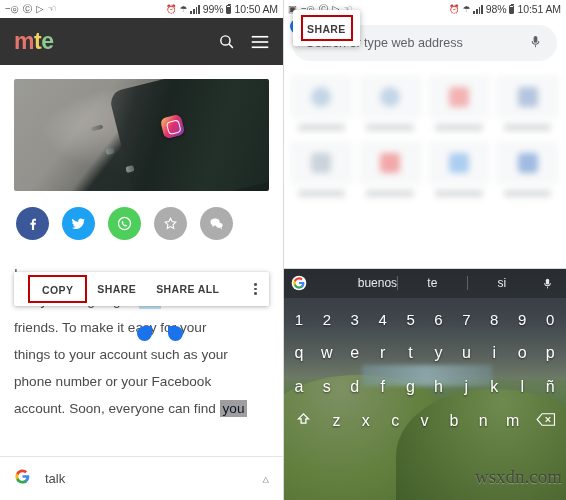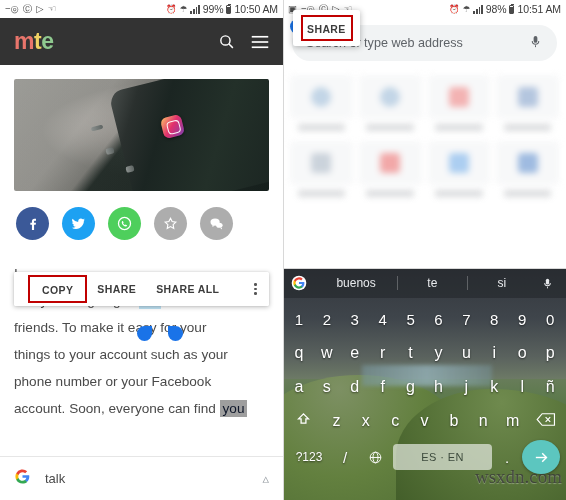--- a/index.html
+++ b/index.html
@@ -222,21 +222,21 @@
   .kb-sugg {
     position:relative; z-index:3;
     height: 30px; display:flex; align-items:center;
     background: rgba(32,36,40,.55);
     padding: 0 8px;
   }
   .kb-sugg .gmark { margin-right: 8px; display:flex; align-items:center; }
   .kb-sugg .s {
     flex: 1; text-align: center; color: #e8eaed; font-size: 12px;
   }
-  .kb-sugg .s.first { text-align: center; flex: 1.2; }
+  .kb-sugg .s.first { text-align: right; flex: 1.2; }
   .kb-sugg .divider { width:1px; height: 14px; background: rgba(255,255,255,.25); }
   .kb-sugg .mic { width: 22px; display:flex; justify-content:center; }
 
   .kb-rows { position:relative; z-index:3; padding: 4px 2px 0 2px; }
   .kb-row { display:flex; align-items:center; justify-content:center; height: 34px; }
   .key {
     flex: 1; text-align:center; color:#ffffff;
     font-size: 16px; text-shadow: 0 1px 2px rgba(0,0,0,.55);
     line-height: 1;
   }
@@ -588,39 +588,20 @@
           <span class="key">n</span>
           <span class="key">m</span>
           <span class="key wide">
             <svg width="20" height="15" viewBox="0 0 26 18" fill="none" stroke="#fff" stroke-width="1.5">
               <path d="M8 1.5h16v15H8L1.5 9z"></path>
                 <line x1="12.5" y1="6" x2="18.5" y2="12"></line>
                 <line x1="18.5" y1="6" x2="12.5" y2="12"></line>
             </svg>
           </span>
         </div>
-        <div class="kb-row bottom">
-          <span class="k-fn k-123">?123</span>
-          <span class="k-fn k-slash">/</span>
-          <span class="k-fn k-globe">
-            <svg width="15" height="15" viewBox="0 0 24 24" fill="none" stroke="#fff" stroke-width="1.5">
-                <circle cx="12" cy="12" r="8.5"></circle>
-                <ellipse cx="12" cy="12" rx="4" ry="8.5"></ellipse>
-                <line x1="3.5" y1="12" x2="20.5" y2="12"></line>
-              </svg>
-          </span>
-          <span class="k-space">ES · EN</span>
-          <span class="k-fn k-dot">.</span>
-          <span class="k-enter">
-            <svg width="17" height="17" viewBox="0 0 24 24" fill="none" stroke="#ffffff" stroke-width="2">
-                <line x1="4" y1="12" x2="19" y2="12"></line>
-                <polyline points="13,6 19,12 13,18"></polyline>
-              </svg>
-          </span>
-        </div>
       </div>
 
       <div class="watermark">wsxdn.com</div>
     </div>
   </div>
 
   <div class="divider-v"></div>
   <div class="divider-h"></div>
 </div>
 

